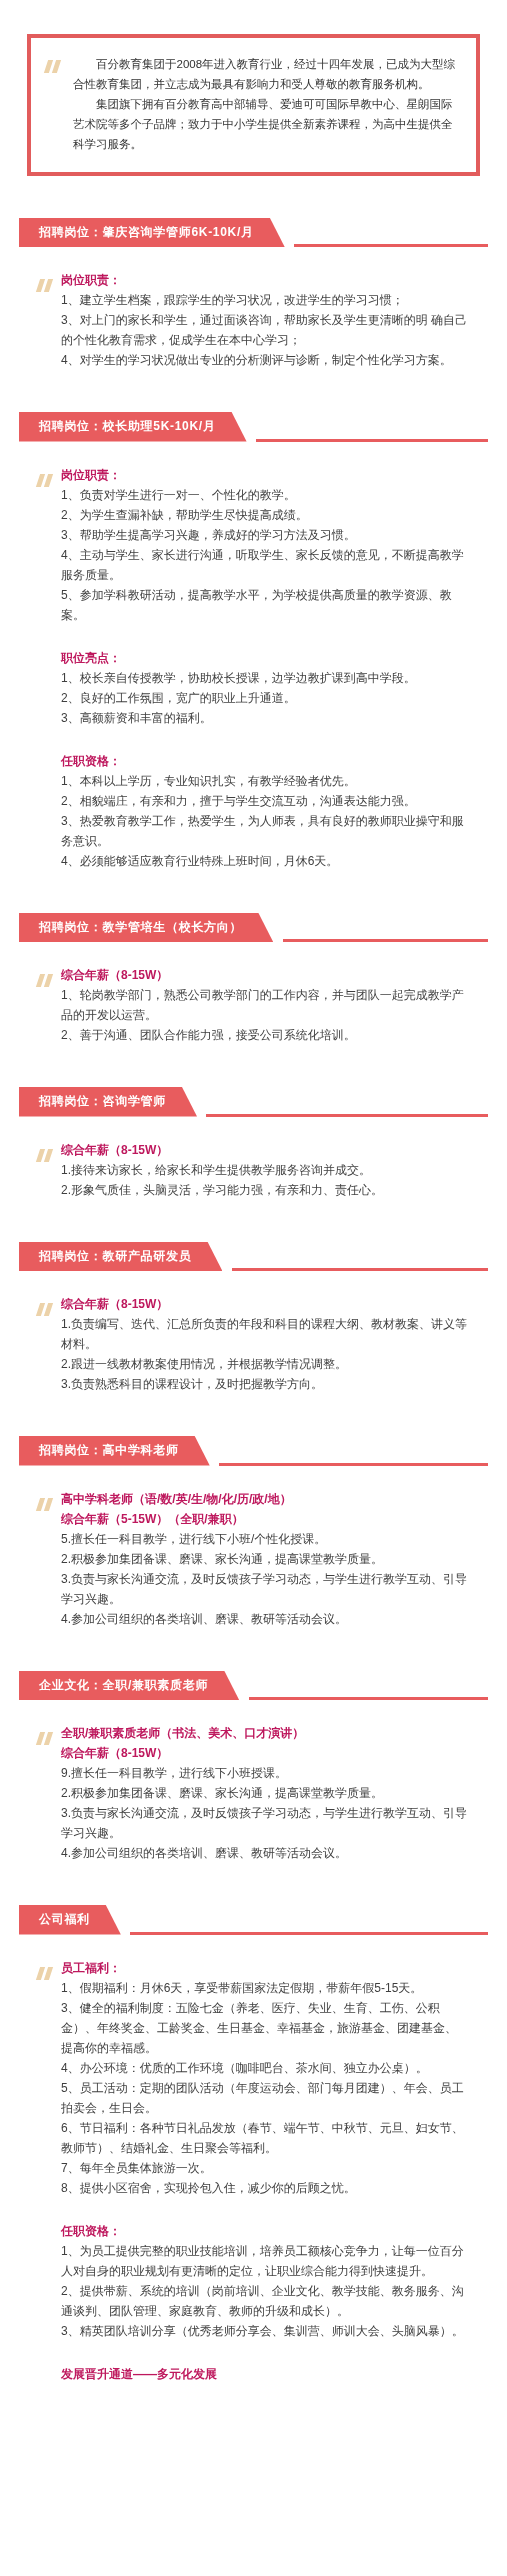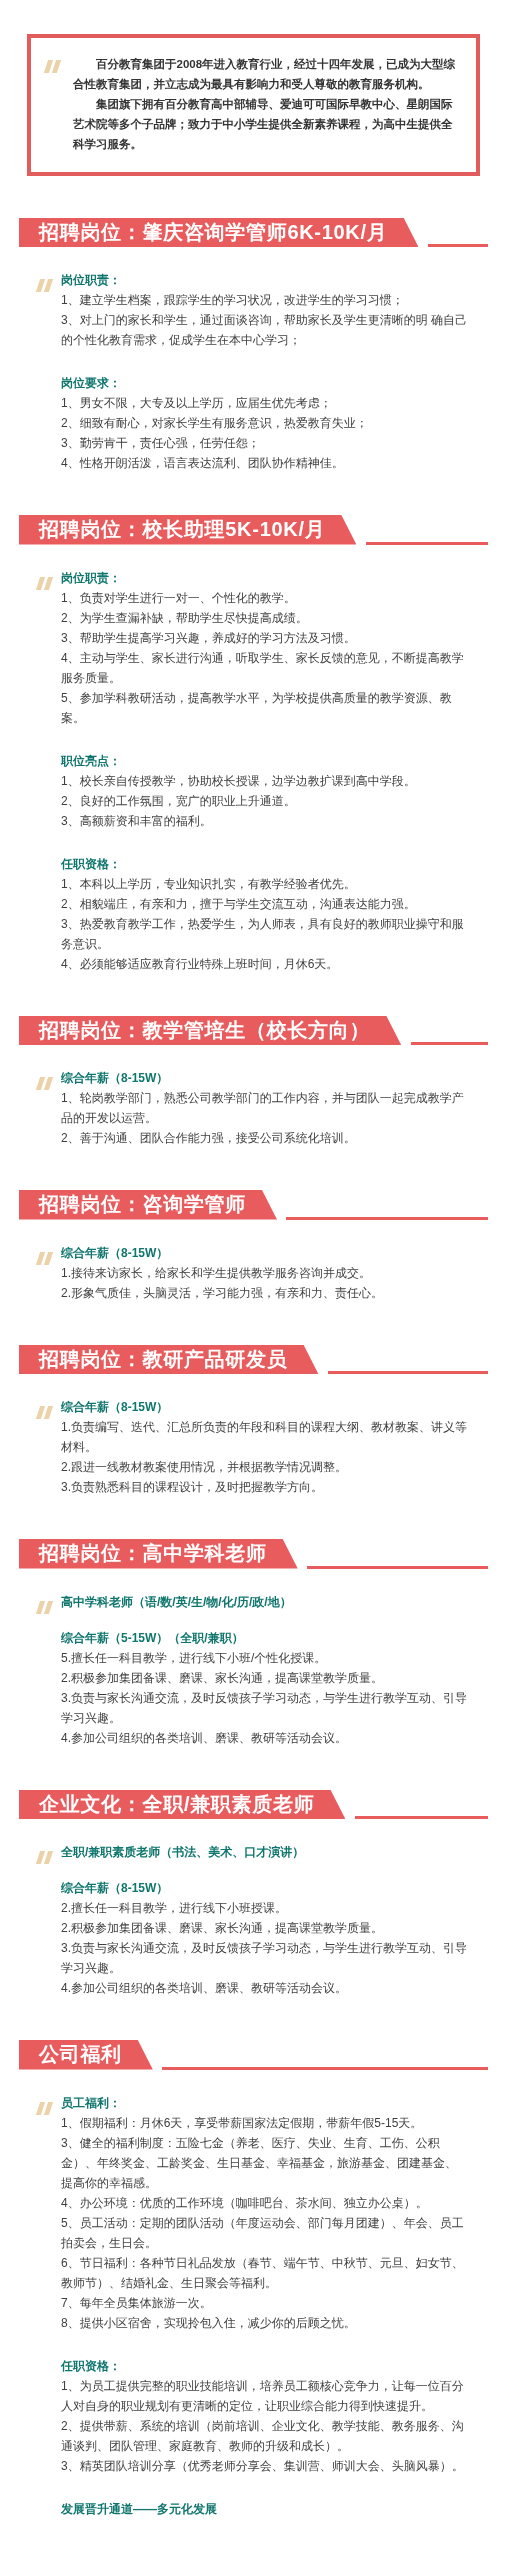--- a/index.html
+++ b/index.html
@@ -2,41 +2,41 @@
 <html style="font-size:10.8px"><head>
 <meta charset="utf-8">
 <style>
   html,body{margin:0;padding:0;background:#ffffff;}
   body{font-family:"Liberation Sans","DejaVu Sans",sans-serif;color:#3f3f3f;}
   .page{width:507px;margin:0 auto;background:#fff;padding-top:34px;padding-bottom:61px;}
 
   
   .intro-box{margin:0 27px;border:4px solid #e25c5c;padding:16px 17.5px 17.5px 15px;}
   .intro-inner{display:flex;}
-  .intro-text{flex:1;font-size:11.5px;line-height:20px;color:#333;font-weight:bold;}
+  .intro-text{flex:1;font-size:11.5px;line-height:20px;color:#333;}
   .intro-text p{margin:0;text-indent:2em;}
 
   
   .quote-icon{display:inline-flex;gap:3.4px;width:27px;flex:0 0 27px;padding-top:6px;}
   .quote-icon i{display:block;width:4.7px;height:13px;background:#ecd2a9;transform:skewX(-18deg);}
 
   
   .job{margin-top:42px;}
   .banner-row{display:flex;align-items:flex-end;margin:0 19px 0 19px;}
-  .banner{position:relative;background:#e85c5e;color:#fff;font-weight:bold;font-size:20px;
+  .banner{position:relative;background:#e85c5e;color:#fff;font-weight:bold;font-size:12px;
           letter-spacing:0.7px;padding:6px 31px 6px 20px;line-height:17.5px;
           clip-path:polygon(0 0,calc(100% - 15px) 0,100% 100%,0 100%);}
   .banner-line{flex:1;height:2.7px;background:#e85c5e;margin-left:9.4px;}
 
   
   .job-body{position:relative;margin-top:23px;padding:0 40px 0 61px;}
   .job-body .quote-icon{position:absolute;left:38px;top:3.4px;width:auto;}
   .block{margin-bottom:23px;}
   .block:last-child{margin-bottom:0;}
-  .block-heading{font-weight:bold;color:#0f766e;font-size:12px;line-height:20px;margin-top:16px;}
+  .block-heading{font-weight:bold;color:#be185d;font-size:12px;line-height:20px;}
   .block-item{font-size:12px;line-height:20px;color:#3f3f3f;}
 </style>
 </head>
 <body>
 
 <div class="page">
 
   <div class="intro-box">
     <div class="intro-inner">
       <span class="quote-icon">
@@ -59,27 +59,21 @@
       <div class="job-body">
         <span class="quote-icon">
             <i></i>
             <i></i>
           </span>
         <div class="job-blocks">
             <div class="block">
               <div class="block-heading">岗位职责：</div>
               <div class="block-item">1、建立学生档案，跟踪学生的学习状况，改进学生的学习习惯；</div>
               <div class="block-item">3、对上门的家长和学生，通过面谈咨询，帮助家长及学生更清晰的明 确自己的个性化教育需求，促成学生在本中心学习；</div>
-            </div>
-            <div class="block">
-              <div class="block-heading">岗位要求：</div>
-              <div class="block-item">1、男女不限，大专及以上学历，应届生优先考虑；</div>
-              <div class="block-item">2、细致有耐心，对家长学生有服务意识，热爱教育失业；</div>
-              <div class="block-item">3、勤劳肯干，责任心强，任劳任怨；</div>
-              <div class="block-item">4、性格开朗活泼，语言表达流利、团队协作精神佳。</div>
+              <div class="block-item">4、对学生的学习状况做出专业的分析测评与诊断，制定个性化学习方案。</div>
             </div>
           </div>
       </div>
     </section>
 
     <section class="job">
       <div class="banner-row">
         <div class="banner">招聘岗位：校长助理5K-10K/月</div>
         <div class="banner-line"></div>
       </div>
@@ -205,21 +199,21 @@
       </div>
       <div class="job-body">
         <span class="quote-icon">
             <i></i>
             <i></i>
           </span>
         <div class="job-blocks">
             <div class="block">
               <div class="block-heading">全职/兼职素质老师（书法、美术、口才演讲）</div>
               <div class="block-heading">综合年薪（8-15W）</div>
-              <div class="block-item">2.擅长任一科目教学，进行线下小班授课。</div>
+              <div class="block-item">9.擅长任一科目教学，进行线下小班授课。</div>
               <div class="block-item">2.积极参加集团备课、磨课、家长沟通，提高课堂教学质量。</div>
               <div class="block-item">3.负责与家长沟通交流，及时反馈孩子学习动态，与学生进行教学互动、引导学习兴趣。</div>
               <div class="block-item">4.参加公司组织的各类培训、磨课、教研等活动会议。</div>
             </div>
           </div>
       </div>
     </section>
 
     <section class="job">
       <div class="banner-row">

